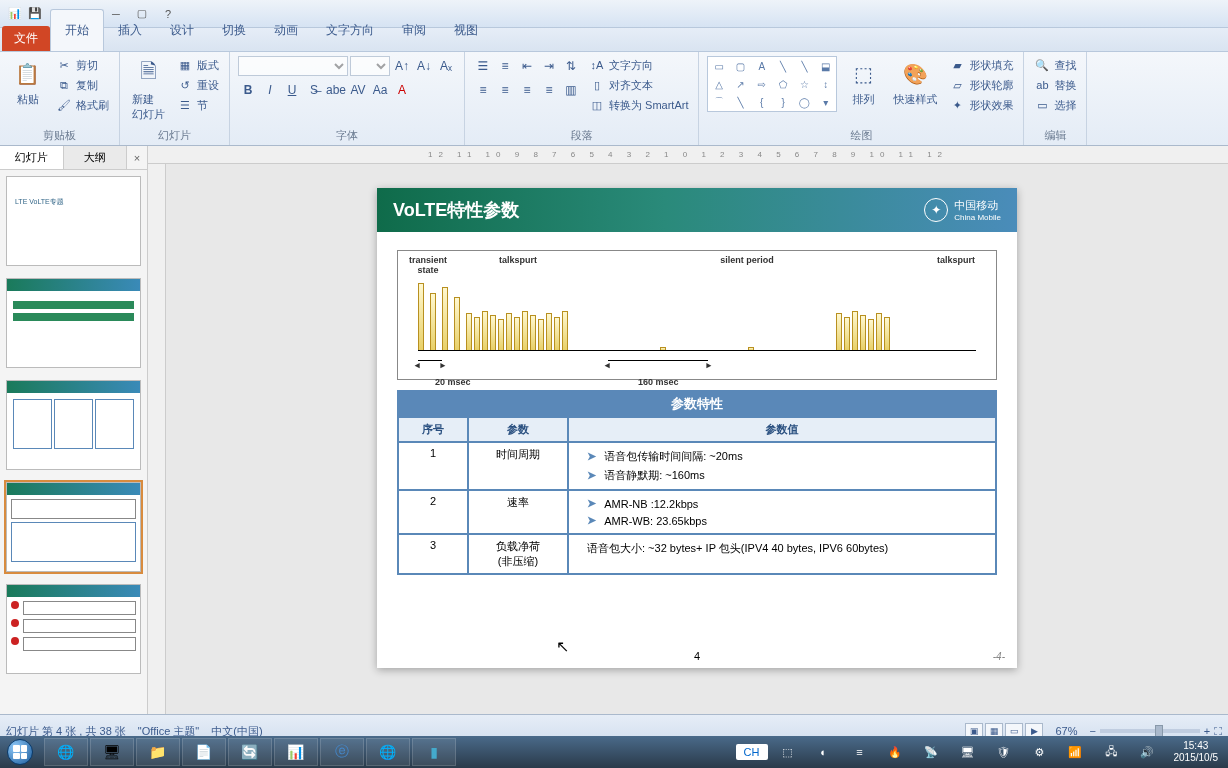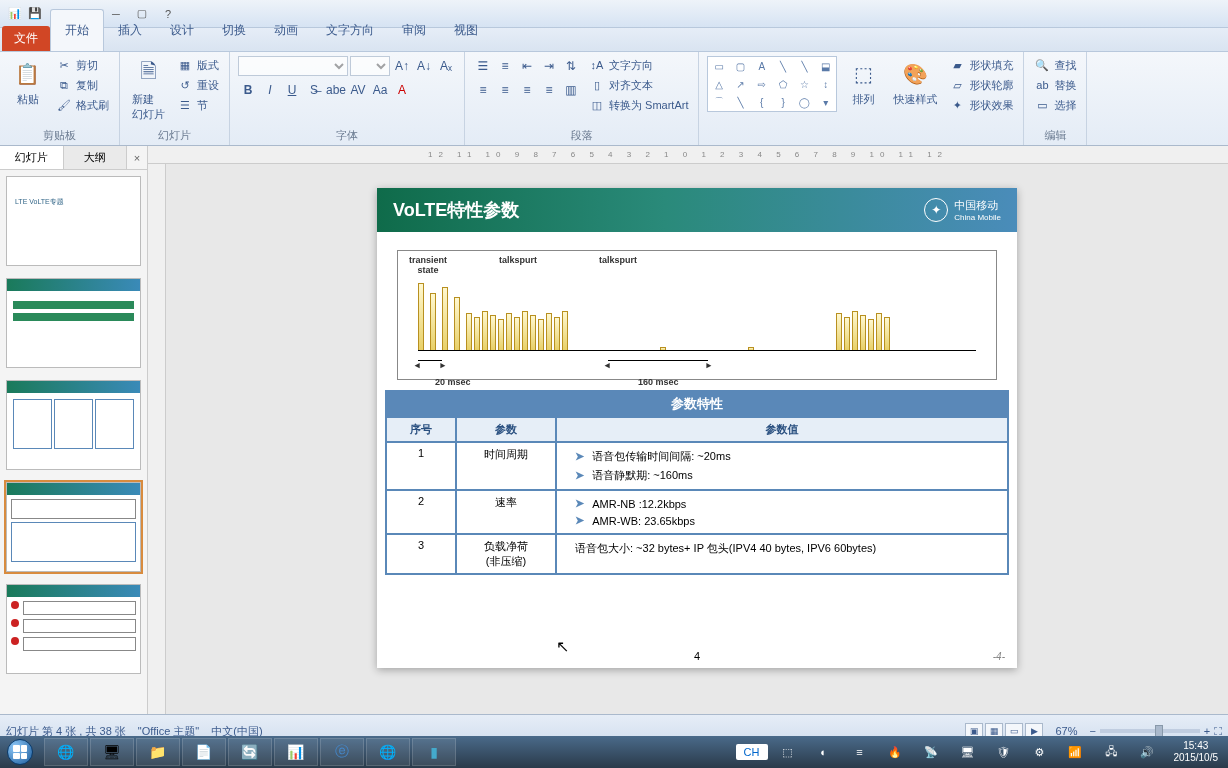--- a/index.html
+++ b/index.html
@@ -62,21 +62,21 @@
 .cmlogo { display: flex; align-items: center; gap: 6px; font-size: 10px; }
 .cmlogo .cmicon { width: 24px; height: 24px; border: 1.5px solid #fff; border-radius: 50%; display: flex; align-items: center; justify-content: center; font-size: 12px; }
 
 .diagram { margin: 18px 20px 10px 20px; border: 1px solid #888; height: 130px; position: relative; background: #fff; }
 .diagram .dlabels { position: absolute; top: 4px; left: 0; right: 0; display: flex; font-size: 9px; font-weight: bold; color: #333; }
 .diagram .axis { position: absolute; left: 20px; right: 20px; bottom: 28px; height: 1px; background: #000; }
 .diagram .bars { position: absolute; left: 20px; right: 20px; bottom: 28px; height: 70px; display: flex; align-items: flex-end; gap: 2px; }
 .diagram .bars .bar { width: 6px; background: #fff; border: 1px solid #b89020; background: linear-gradient(#fff8d0, #e8d068); }
 .diagram .blabels { position: absolute; bottom: 2px; left: 0; right: 0; font-size: 9px; font-weight: bold; color: #333; }
 
-.ptable { margin: 8px 8px; border: 1px solid #5a88b8; font-size: 11px; }
+.ptable { margin: 8px 20px; border: 1px solid #5a88b8; font-size: 11px; }
 .ptable .pthdr { background: #5a88b8; color: #fff; text-align: center; padding: 4px; font-weight: bold; font-size: 13px; }
 .ptable .ptrow { display: flex; }
 .ptable .ptcell { border: 1px solid #5a88b8; padding: 4px 6px; }
 .ptable .ptsubhdr .ptcell { background: #e6eef7; text-align: center; font-weight: bold; color: #2a5080; }
 .ptable .c1 { width: 70px; text-align: center; }
 .ptable .c2 { width: 100px; text-align: center; }
 .ptable .c3 { flex: 1; }
 .ptable .val-line { display: flex; align-items: center; gap: 8px; padding: 2px 12px; }
 .ptable .val-line .arr { color: #5a88b8; font-weight: bold; }
 
@@ -287,20 +287,21 @@
         <div class="sbtn">
             <span class="sicon">▱</span>
             <span>形状轮廓</span>
           </div>
         <div class="sbtn">
             <span class="sicon">✦</span>
             <span>形状效果</span>
           </div>
       </div>
     </div>
+    <div class="glabel">绘图</div>
   </div>
 
   <div class="ribbon-group">
     <div class="gcontent">
       <div class="smallbtns">
         <div class="sbtn">
             <span class="sicon">🔍</span>
             <span>查找</span>
           </div>
         <div class="sbtn">
@@ -385,20 +386,21 @@
                 <div style="font-size:8px;">China Mobile</div>
               </div>
             </div>
           </div>
 
           <div class="diagram">
             <div class="dlabels">
               <div style="width:60px;text-align:center;white-space:pre;">transient
 state</div>
               <div style="width:120px;text-align:center;">talkspurt</div>
+              <div style="flex:1;text-align:center;">silent period</div>
               <div style="width:80px;text-align:center;">talkspurt</div>
             </div>
             <div class="bars" id="bars">
                 <div class="bar" style="height: 68px; margin-right: 4px;"></div>
                 <div class="bar" style="height: 58px; margin-right: 4px;"></div>
                 <div class="bar" style="height: 64px; margin-right: 4px;"></div>
                 <div class="bar" style="height: 54px; margin-right: 4px;"></div>
                 <div class="bar" style="height: 38px;"></div>
                 <div class="bar" style="height: 34px;"></div>
                 <div class="bar" style="height: 40px;"></div>

